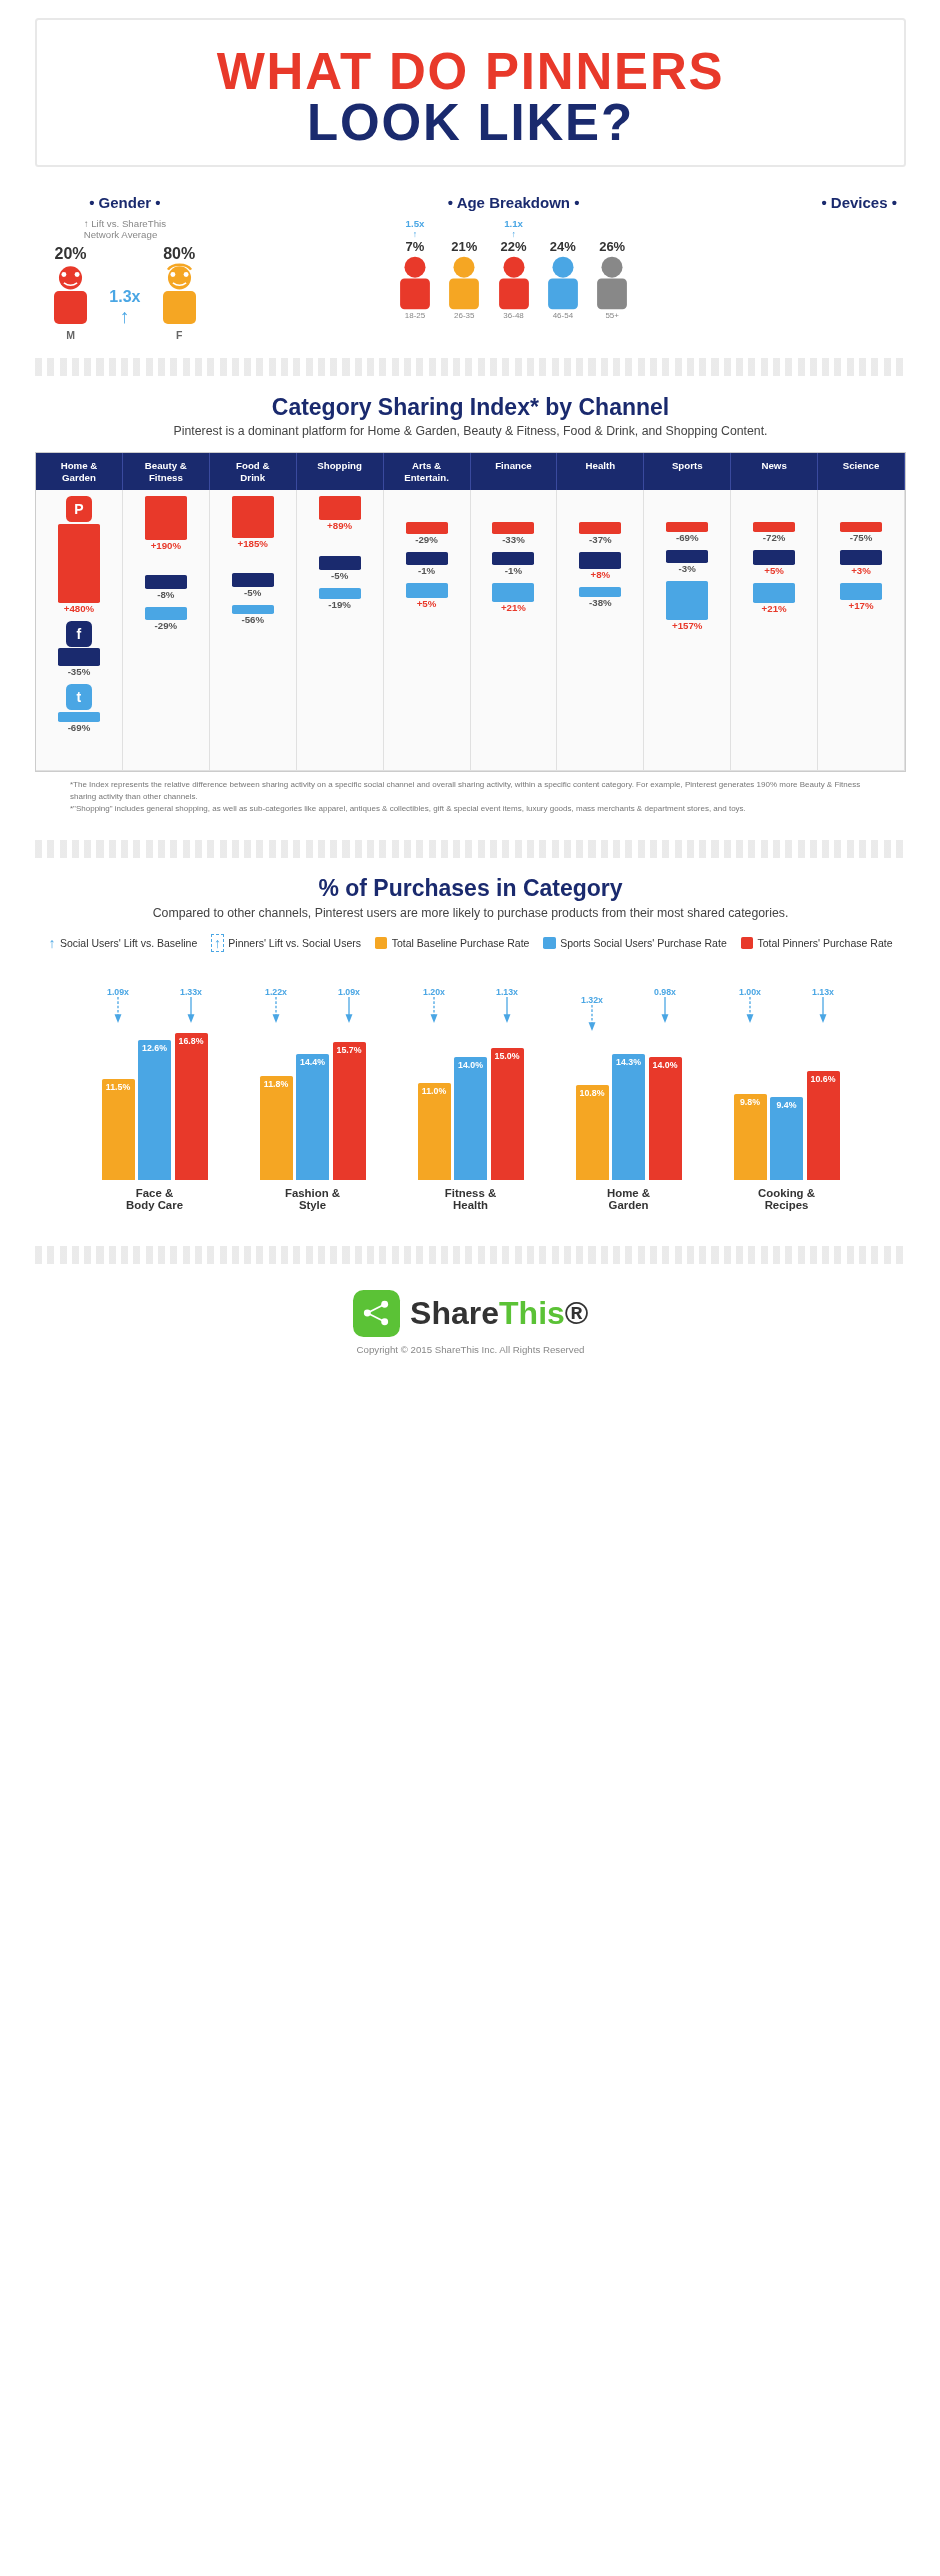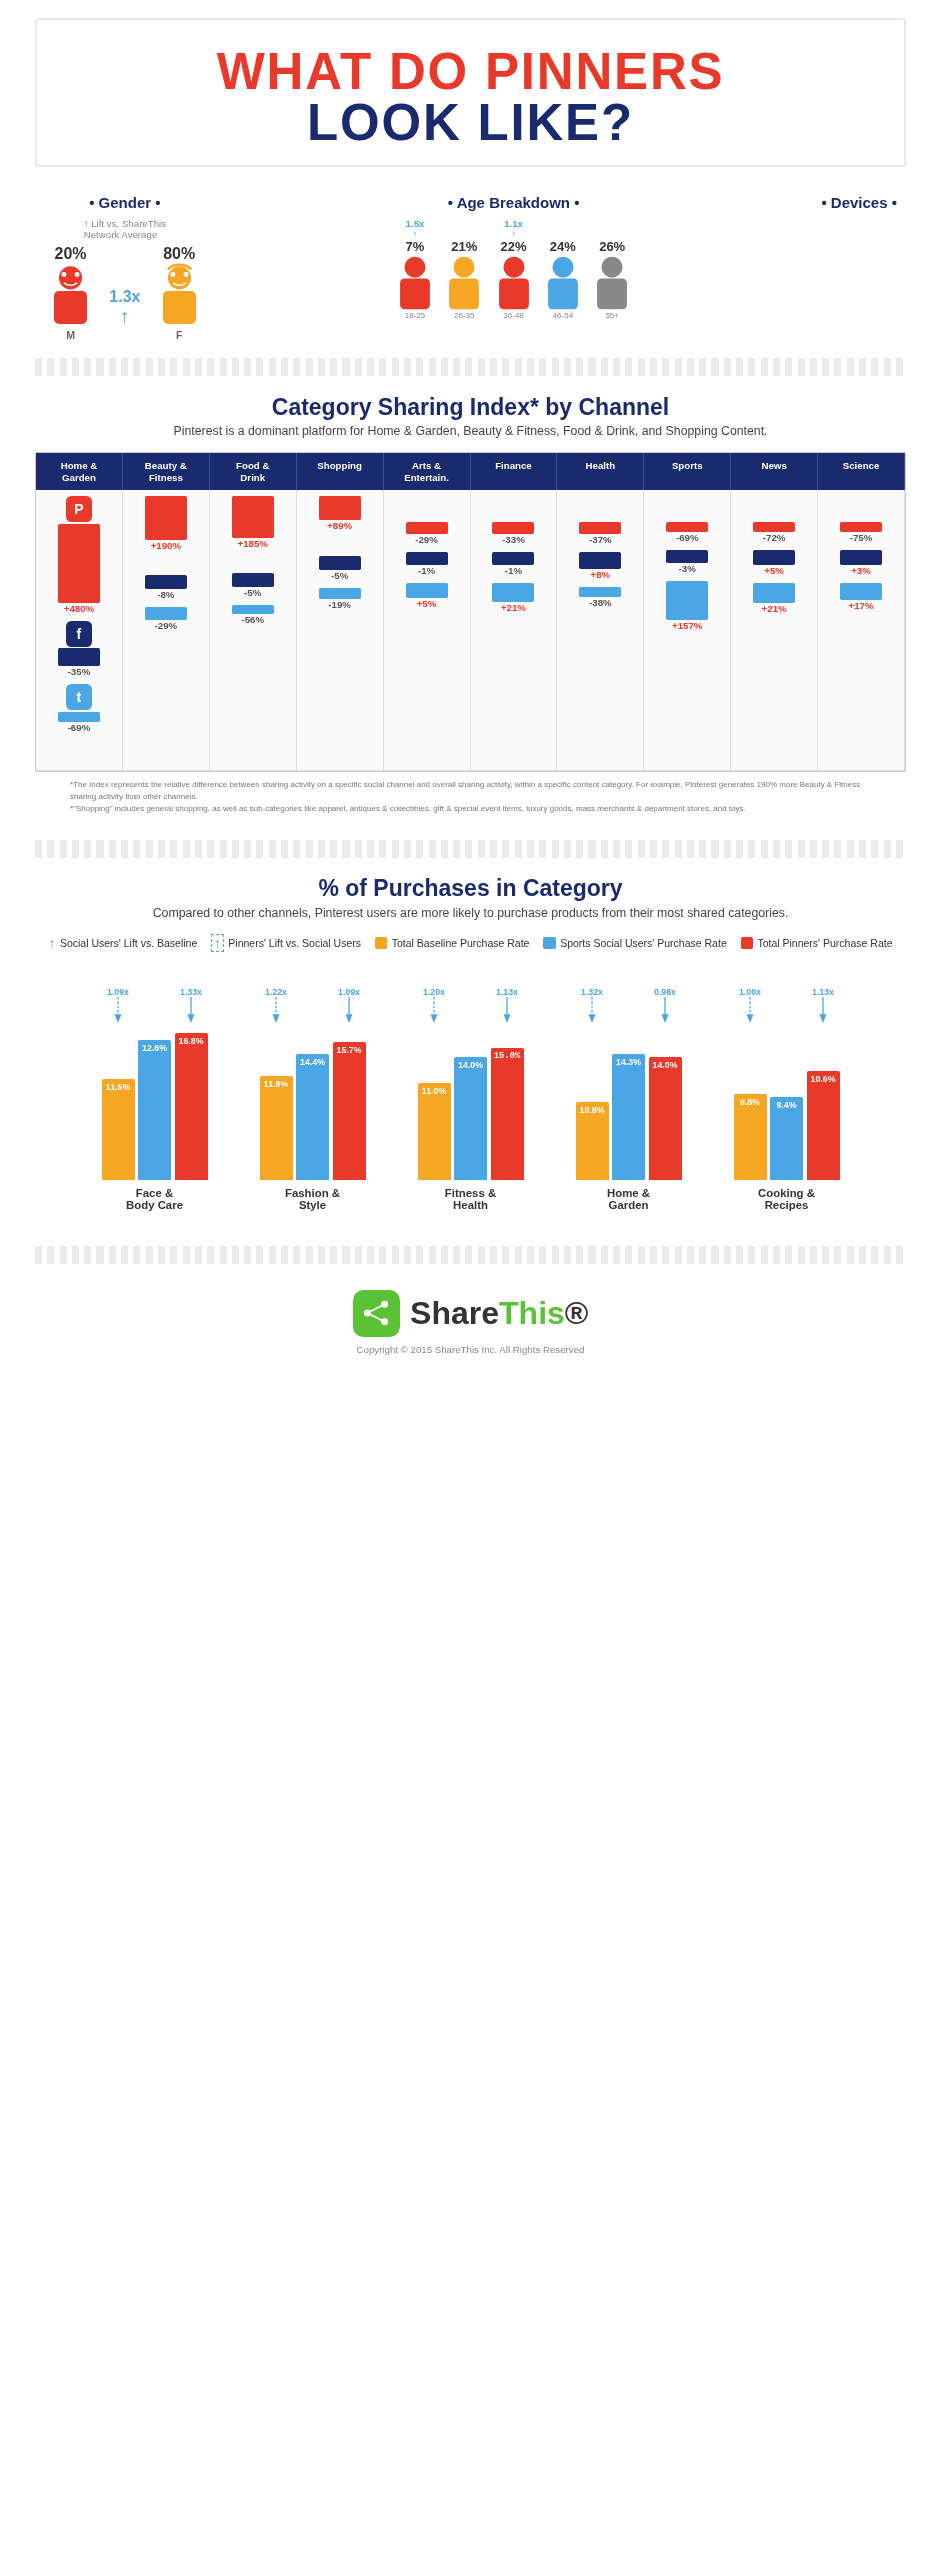--- a/index.html
+++ b/index.html
@@ -759,45 +759,45 @@
               </svg>
           </div>
           <div style="display:flex;align-items:flex-end;gap:3.5px;padding-top:44px;">
             <div style="width:33px;height:97px;background:#f5a623;border-radius:1.8px 1.8px 0 0;display:flex;align-items:flex-start;justify-content:center;padding-top:3.5px;">
               <span style="font-size:8.8px;font-weight:bold;color:#fff;">11.0%</span>
             </div>
             <div style="width:33px;height:123px;background:#4aa6e4;border-radius:1.8px 1.8px 0 0;display:flex;align-items:flex-start;justify-content:center;padding-top:3.5px;">
               <span style="font-size:8.8px;font-weight:bold;color:#fff;">14.0%</span>
             </div>
             <div style="width:33px;height:132px;background:#e8392a;border-radius:1.8px 1.8px 0 0;display:flex;align-items:flex-start;justify-content:center;padding-top:3.5px;">
-              <span style="font-size:8.8px;font-weight:bold;color:#fff;font-family:Liberation Mono, monospace;">15.0%</span>
+              <span style="font-size:8.8px;font-weight:bold;color:#fff;">15.0%</span>
             </div>
           </div>
         </div>
         <div class="purchase-label">Fitness &amp;<br>Health</div>
       </div>
 
       <div class="purchase-group">
         <div style="position:relative;height:193px;display:flex;align-items:flex-end;gap:3.5px;">
           <div style="position:absolute;top:0;left:0;display:flex;flex-direction:column;align-items:center;width:33px;">
-            <span style="font-size:8.8px;color:#4aa6e4;font-weight:bold;">1.32x</span>
+            <span style="font-size:8.8px;color:#4aa6e4;font-weight:bold;margin-top:8px;">1.32x</span>
             <svg width="14" height="26" viewBox="0 0 16 30">
                 <line x1="8" y1="0" x2="8" y2="25" stroke="#4aa6e4" stroke-width="1.5" stroke-dasharray="3,2"></line>
                 <polygon points="4,20 8,30 12,20" fill="#4aa6e4"></polygon>
               </svg>
           </div>
           <div style="position:absolute;top:0;right:0;display:flex;flex-direction:column;align-items:center;width:33px;">
             <span style="font-size:8.8px;color:#4aa6e4;font-weight:bold;">0.98x</span>
             <svg width="14" height="26" viewBox="0 0 16 30">
                 <line x1="8" y1="0" x2="8" y2="25" stroke="#4aa6e4" stroke-width="1.5"></line>
                 <polygon points="4,20 8,30 12,20" fill="#4aa6e4"></polygon>
               </svg>
           </div>
           <div style="display:flex;align-items:flex-end;gap:3.5px;padding-top:44px;">
-            <div style="width:33px;height:78px;background:#f5a623;border-radius:1.8px 1.8px 0 0;display:flex;align-items:flex-start;justify-content:center;padding-top:3.5px;">
+            <div style="width:33px;height:95px;background:#f5a623;border-radius:1.8px 1.8px 0 0;display:flex;align-items:flex-start;justify-content:center;padding-top:3.5px;">
               <span style="font-size:8.8px;font-weight:bold;color:#fff;">10.8%</span>
             </div>
             <div style="width:33px;height:126px;background:#4aa6e4;border-radius:1.8px 1.8px 0 0;display:flex;align-items:flex-start;justify-content:center;padding-top:3.5px;">
               <span style="font-size:8.8px;font-weight:bold;color:#fff;">14.3%</span>
             </div>
             <div style="width:33px;height:123px;background:#e8392a;border-radius:1.8px 1.8px 0 0;display:flex;align-items:flex-start;justify-content:center;padding-top:3.5px;">
               <span style="font-size:8.8px;font-weight:bold;color:#fff;">14.0%</span>
             </div>
           </div>
         </div>

